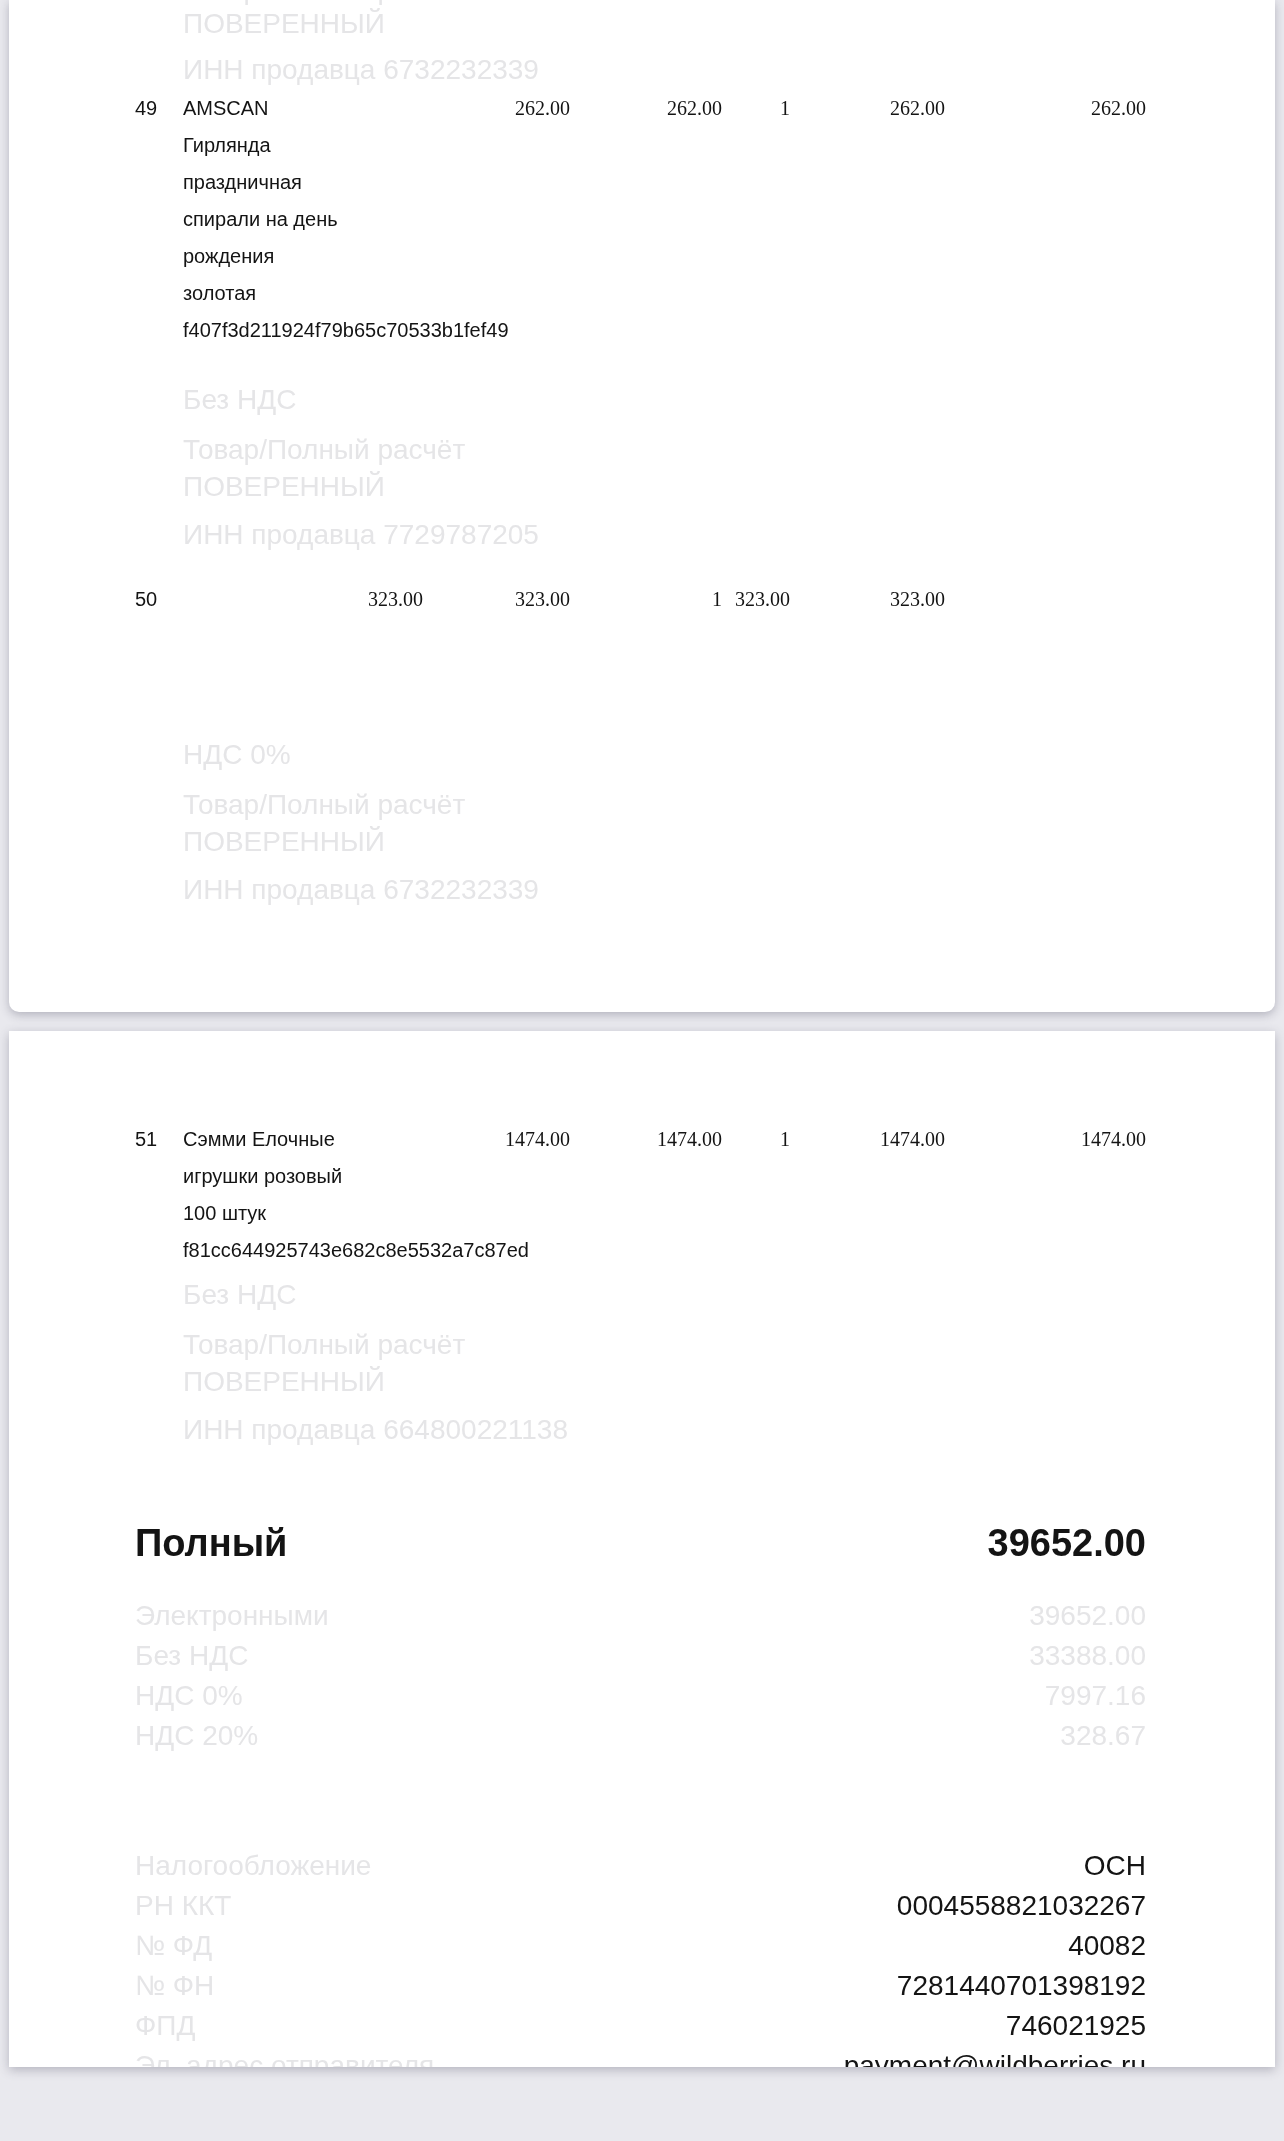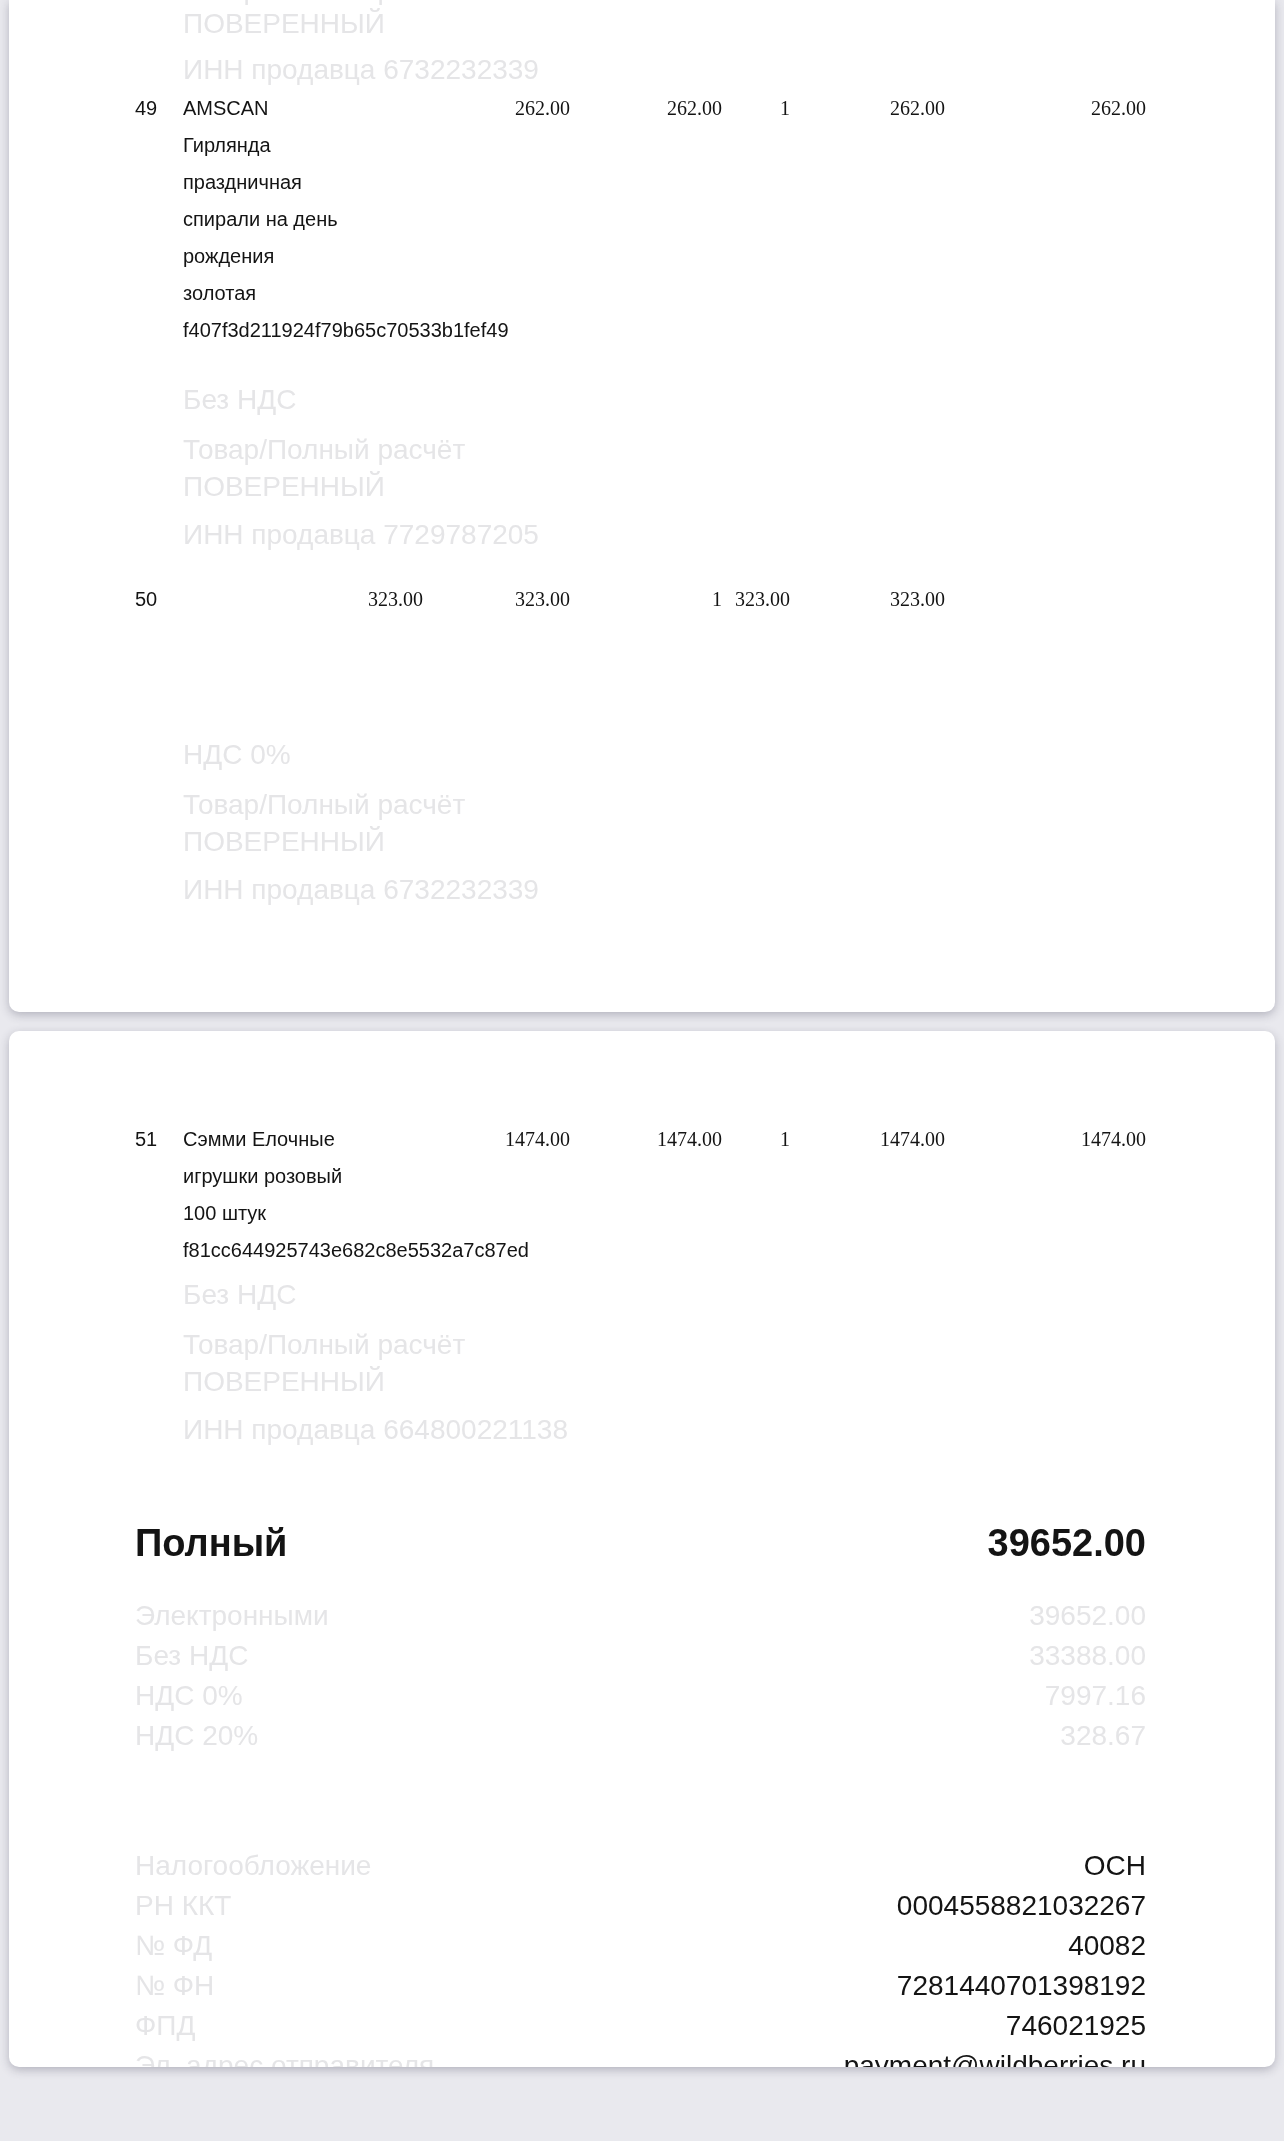--- a/index.html
+++ b/index.html
@@ -14,21 +14,21 @@
     width:1284px;height:2141px;position:relative;overflow:hidden;
     background:var(--bg);
     color:var(--text);
     font-family:"Liberation Sans","DejaVu Sans",sans-serif;
   }
   .page{
     position:absolute;left:9px;width:1266px;background:var(--page);
     box-shadow:0 3px 10px rgba(55,55,80,0.30);
   }
   #page1{top:0;height:1012px;border-radius:0 0 10px 10px;overflow:hidden;}
-  #page2{top:1031px;height:1036px;border-radius:10px;overflow:hidden;}
+  #page2{top:1031px;height:1036px;border-radius:0;overflow:hidden;}
 
   .hdr,.meta,.clip{
     position:absolute;left:174px;
     font-size:28px;line-height:37px;color:var(--faded);white-space:nowrap;
   }
   .clip{top:-29px;}
 
   .item{
     position:absolute;left:126px;width:1011px;
     display:grid;grid-template-columns:48px 240px 147px 152px 68px 155px 201px;

